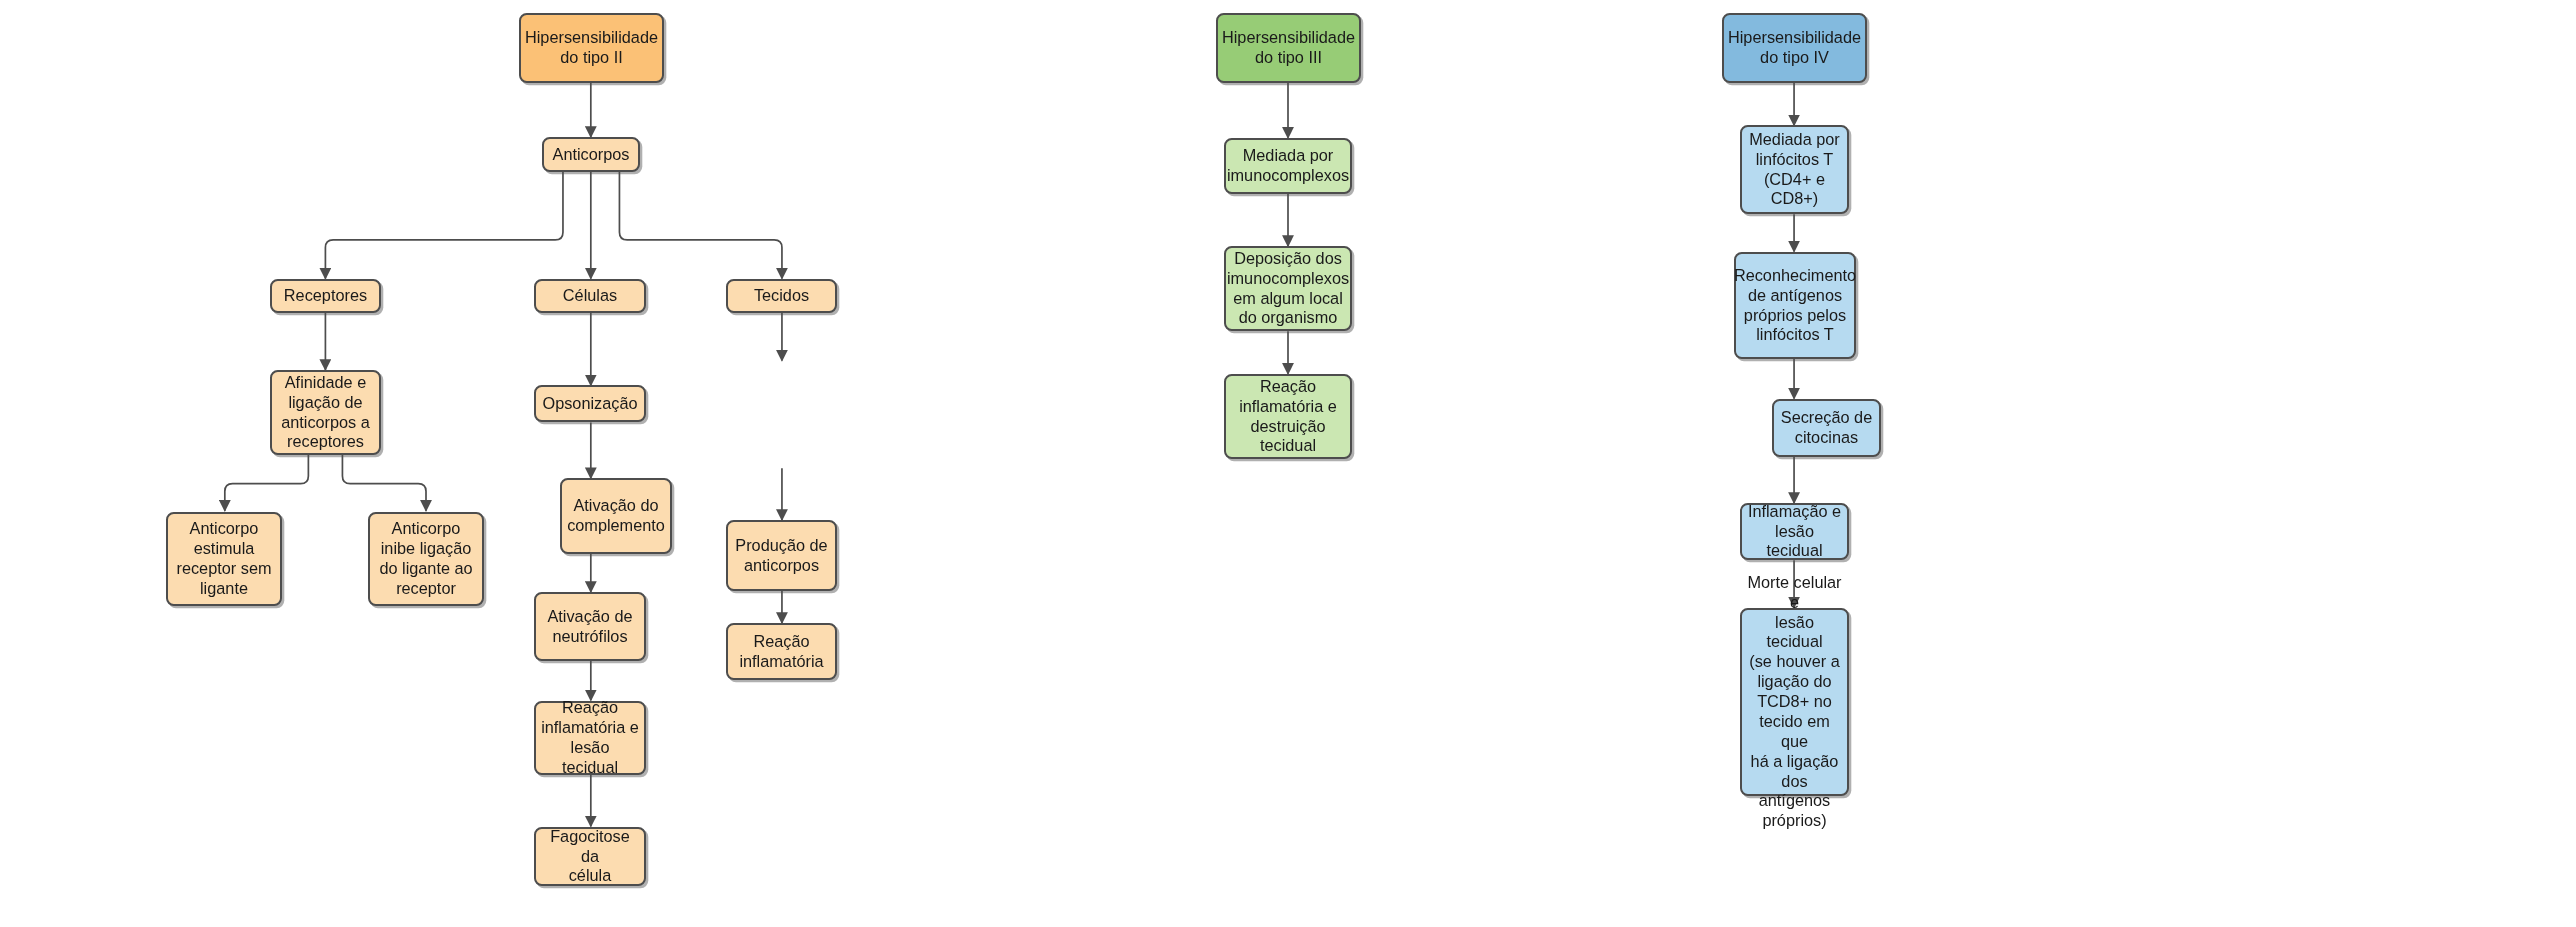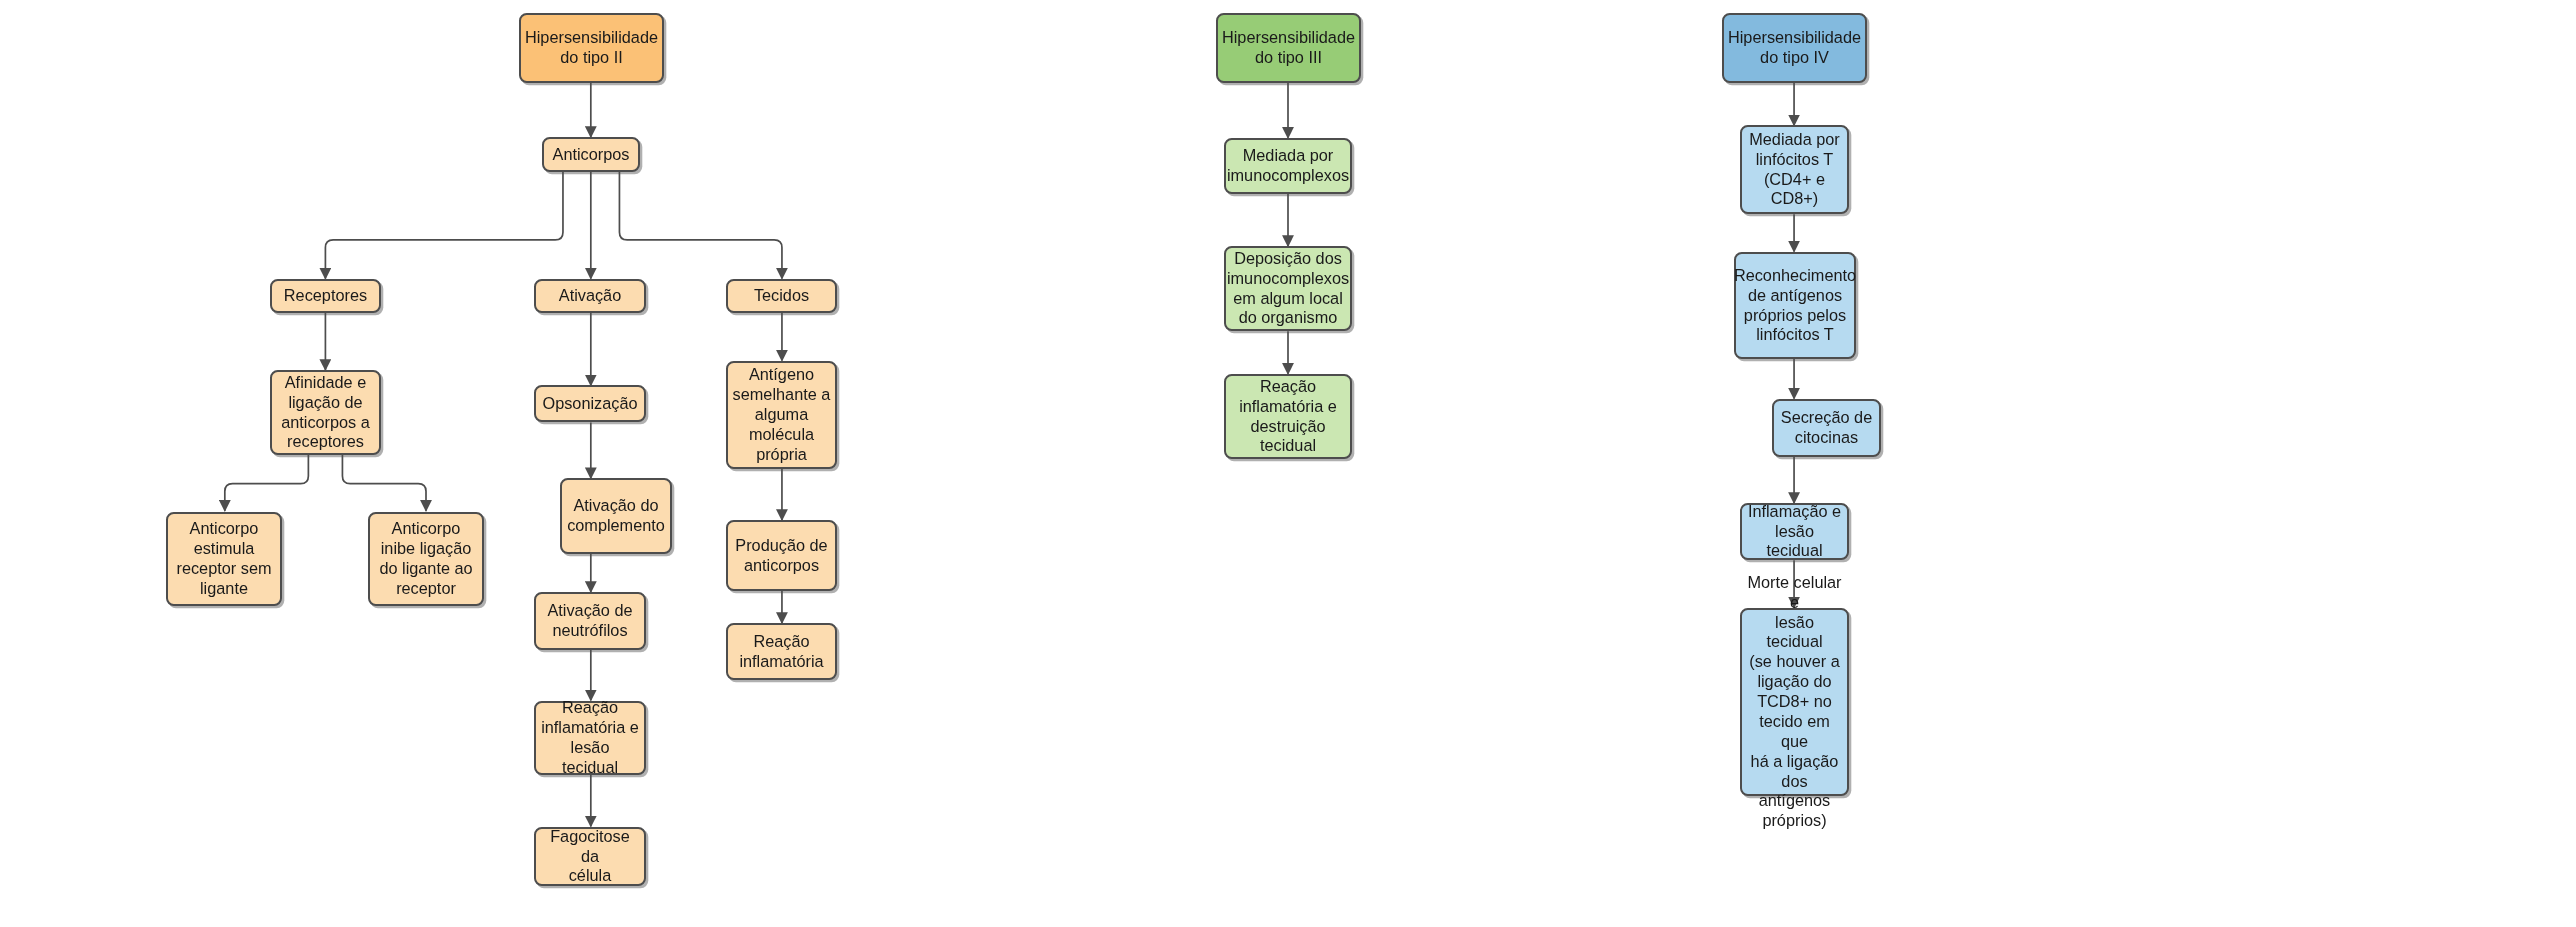--- a/index.html
+++ b/index.html
@@ -111,44 +111,39 @@
   <div class="node t2-node" style="left:166px; top:512px; width:116px; height:94px;">Anticorpo
 estimula
 receptor sem
 ligante</div>
 
   <div class="node t2-node" style="left:368px; top:512px; width:116px; height:94px;">Anticorpo
 inibe ligação
 do ligante ao
 receptor</div>
 
-  <div class="node t2-node" style="left:534px; top:279px; width:112px; height:34px;">Ativação</div>
+  <div class="node t2-node" style="left:534px; top:279px; width:112px; height:34px;">Células</div>
 
   <div class="node t2-node" style="left:534px; top:385px; width:112px; height:37px;">Opsonização</div>
 
   <div class="node t2-node" style="left:560px; top:478px; width:112px; height:76px;">Ativação do
 complemento</div>
 
-  <div class="node t2-node" style="left:534px; top:592px; width:112px; height:58px;">Ativação de
+  <div class="node t2-node" style="left:534px; top:592px; width:112px; height:69px;">Ativação de
 neutrófilos</div>
 
   <div class="node t2-node" style="left:534px; top:701px; width:112px; height:74px;">Reação
 inflamatória e
 lesão tecidual</div>
 
   <div class="node t2-node" style="left:534px; top:827px; width:112px; height:59px;">Fagocitose da
 célula</div>
 
   <div class="node t2-node" style="left:726px; top:279px; width:111px; height:34px;">Tecidos</div>
 
-  <div class="node t2-node" style="left:726px; top:361px; width:111px; height:108px;">Antígeno
-semelhante a
-alguma
-molécula
-própria</div>
 
   <div class="node t2-node" style="left:726px; top:520px; width:111px; height:71px;">Produção de
 anticorpos</div>
 
   <div class="node t2-node" style="left:726px; top:623px; width:111px; height:57px;">Reação
 inflamatória</div>
 
   <div class="node root t3-root" style="left:1216px; top:13px; width:145px; height:70px;">Hipersensibilidade
 do tipo III</div>
 

